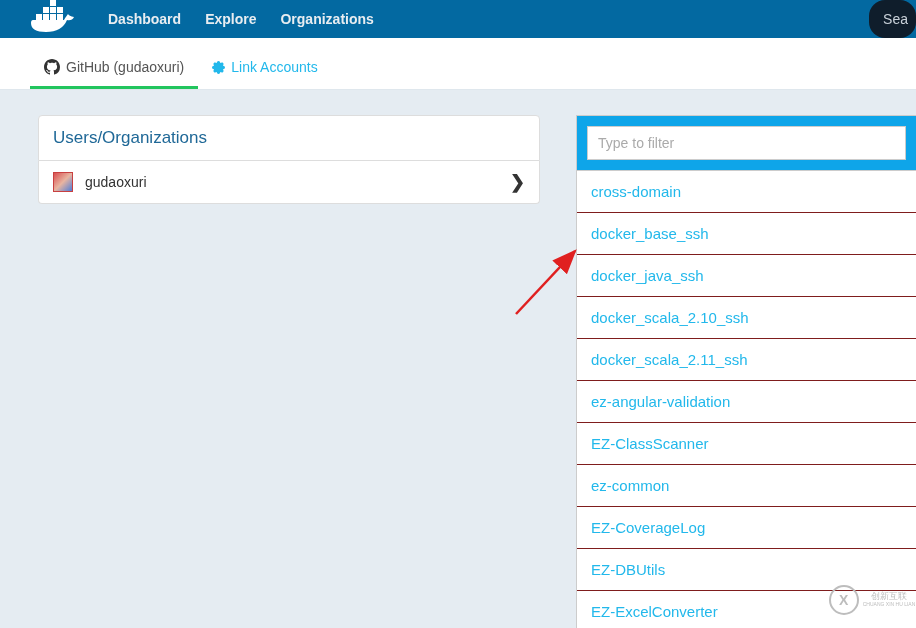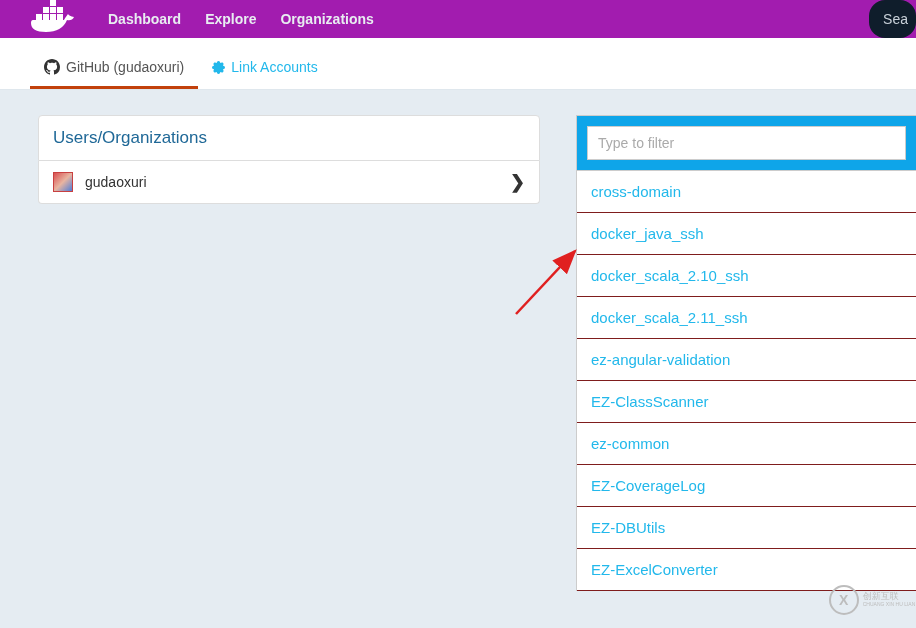--- a/index.html
+++ b/index.html
@@ -1,28 +1,28 @@
 <!DOCTYPE html>
 <html><head>
   <meta charset="utf-8">
   <style>
     * { margin: 0; padding: 0; box-sizing: border-box; }
     body { font-family: "Helvetica Neue", Helvetica, Arial, sans-serif; background: #e5ecf2; color: #333; font-size: 14px; width: 916px; height: 628px; overflow: hidden; position: relative; }
     
-    .top-nav { background: #a21caf; height: 38px; display: flex; align-items: center; padding: 0 0 0 30px; position: relative; }
+    .top-nav { background: #0369a1; height: 38px; display: flex; align-items: center; padding: 0 0 0 30px; position: relative; }
     .logo { width: 48px; height: 30px; margin-right: 18px; display: flex; align-items: center; justify-content: center; }
     .nav-links { display: flex; gap: 0; }
     .nav-link { color: #e8edf1; font-weight: bold; font-size: 14px; padding: 0 12px; cursor: pointer; }
     .search-box { position: absolute; right: 0; top: 0; height: 38px; background: #0f1d2b; display: flex; align-items: center; padding: 0 8px 0 10px; color: #c9d1d9; width: 47px; border-radius: 16px; }
     .search-box svg { width: 16px; height: 16px; margin-right: 4px; }
     .search-text { color: #c9d1d9; font-size: 14px; }
     
     .sub-nav { background: #fff; height: 52px; display: flex; align-items: flex-end; padding: 0 0 0 30px; border-bottom: 1px solid #dfe7ed; }
     .tab { padding: 14px 14px; font-size: 14px; cursor: pointer; color: #22b8eb; display: flex; align-items: center; gap: 6px; }
-    .tab.active { border-bottom: 3px solid #c2410c; color: #555; padding-bottom: 11px; }
+    .tab.active { border-bottom: 3px solid #22c55e; color: #555; padding-bottom: 11px; }
     .github-icon-svg { width: 16px; height: 16px; }
     .gear-icon-svg { width: 13px; height: 13px; fill: #22b8eb; }
     
     .content { display: flex; gap: 36px; padding: 25px 0 0 38px; }
     
     .left-col { width: 502px; }
     .panel-header { background: #ffffff; border: 1px solid #ddd; border-top-left-radius: 4px; border-top-right-radius: 4px; padding: 12px 14px; font-size: 17px; color: #1f6897; }
     .user-row { background: #fff; border: 1px solid #ddd; border-top: none; border-bottom-left-radius: 4px; border-bottom-right-radius: 4px; padding: 10px 14px; display: flex; align-items: center; justify-content: space-between; cursor: pointer; }
     .user-left { display: flex; align-items: center; gap: 12px; }
     .avatar { width: 20px; height: 20px; background: linear-gradient(135deg, #d94f4f 0%, #e8b4a0 50%, #4f7ed9 100%); border: 1px solid #c84040; }
@@ -32,21 +32,21 @@
     .filter-container { border: 1px solid #ccc; border-right: none; background: #0ea5e9; padding: 10px; }
     .filter-input { width: 100%; border: 1px solid #ccc; padding: 8px 10px; font-size: 14px; color: #999; background: #fff; }
     .filter-input::placeholder { color: #aaa; }
     .repo-list { border-left: 1px solid #ccc; background: #fff; }
     .repo-item { padding: 12px 14px; border-bottom: 1px solid #7f1d1d; color: #22b8eb; font-size: 15px; cursor: pointer; }
     
     .arrow-overlay { position: absolute; left: 511px; top: 239px; pointer-events: none; }
     
     .watermark { position: absolute; right: 0; bottom: 8px; width: 88px; height: 40px; display: flex; align-items: center; justify-content: center; pointer-events: none; }
     .wm-circle { width: 30px; height: 30px; border: 2px solid #bdbdbd; border-radius: 50%; display: flex; align-items: center; justify-content: center; font-size: 14px; color: #bdbdbd; font-weight: bold; margin-right: 4px; }
-    .wm-text { display: flex; flex-direction: column; font-size: 9px; color: #bdbdbd; line-height: 1.1; }
+    .wm-text { display: flex; flex-direction: column; font-size: 9px; color: #bdbdbd; line-height: 1.1; align-items: center; }
   </style>
 </head>
 <body>
 
 <div class="top-nav">
   <div class="logo">
     <svg viewBox="0 0 48 38" fill="#fff">
       <rect x="6" y="14" width="6" height="6"></rect>
         <rect x="13" y="14" width="6" height="6"></rect>
         <rect x="20" y="14" width="6" height="6"></rect>
@@ -99,20 +99,21 @@
       <span class="chevron-right">❯</span>
     </div>
   </div>
 
   <div class="right-col">
     <div class="filter-container">
       <input class="filter-input" type="text" placeholder="Type to filter" style="">
     </div>
     <div class="repo-list">
       <div class="repo-item">cross-domain</div>
+      <div class="repo-item">docker_base_ssh</div>
       <div class="repo-item">docker_java_ssh</div>
       <div class="repo-item">docker_scala_2.10_ssh</div>
       <div class="repo-item">docker_scala_2.11_ssh</div>
       <div class="repo-item">ez-angular-validation</div>
       <div class="repo-item">EZ-ClassScanner</div>
       <div class="repo-item">ez-common</div>
       <div class="repo-item">EZ-CoverageLog</div>
       <div class="repo-item">EZ-DBUtils</div>
       <div class="repo-item">EZ-ExcelConverter</div>
     </div>

